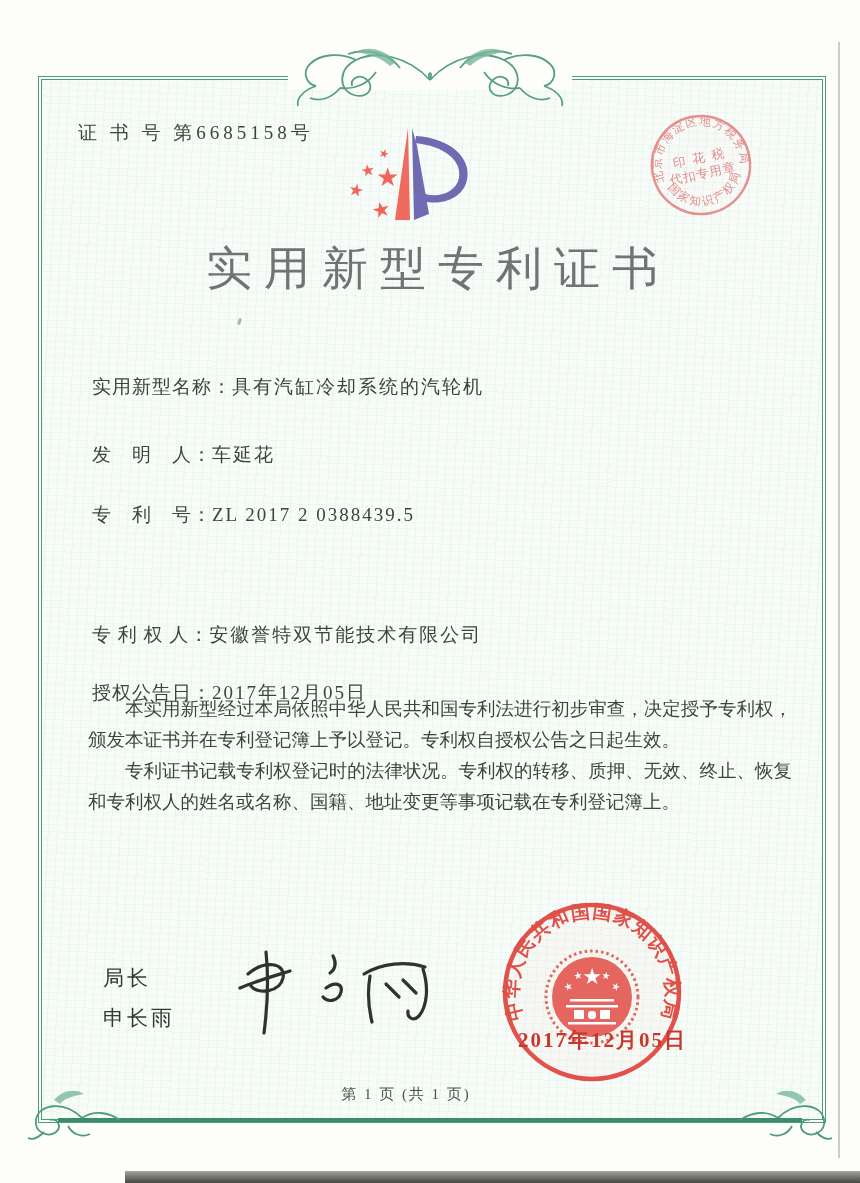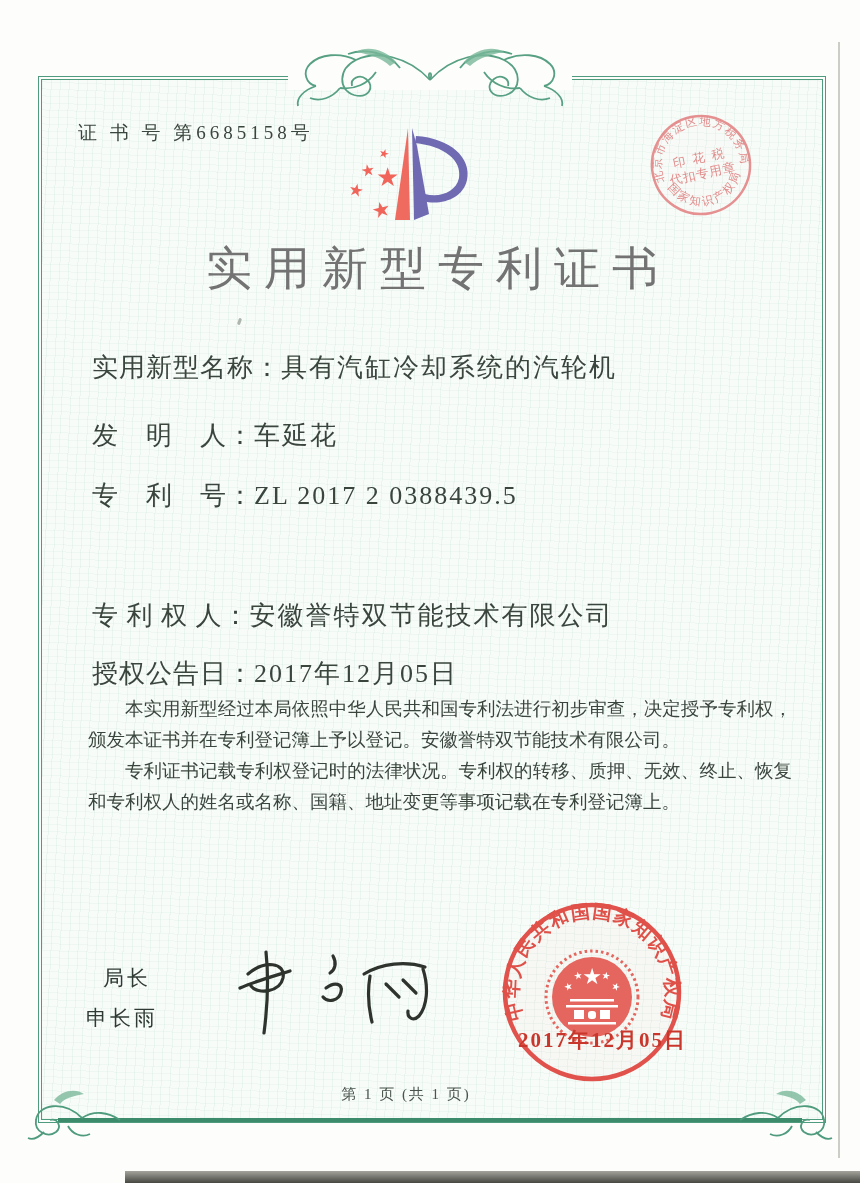--- a/index.html
+++ b/index.html
@@ -23,30 +23,30 @@
   .cf-right{left:736px;top:1080px;transform:scaleX(-1);}
   
   .cert-no{position:absolute;left:78px;top:120px;font-size:19px;letter-spacing:4px;}
   .logo{position:absolute;left:334px;top:100px;width:196px;height:138px;}
   .tax-stamp{position:absolute;left:642px;top:106px;width:118px;height:118px;transform:rotate(-12deg);}
   .title{position:absolute;left:0;top:238px;width:780px;text-align:center;
          font-size:46px;letter-spacing:12px;color:#737373;font-weight:500;padding-left:48px;}
   .speck{position:absolute;left:238px;top:318px;width:3px;height:7px;background:#9aa29b;
          transform:rotate(20deg);border-radius:2px;opacity:.8;}
   
-  .field{position:absolute;left:92px;font-size:26px;letter-spacing:1px;white-space:nowrap;}
+  .field{position:absolute;left:92px;font-size:19px;letter-spacing:1px;white-space:nowrap;margin-top:24px;}
   .field .val{letter-spacing:2px;}
   
   .body-text{position:absolute;left:88px;top:694px;width:704px;font-size:18.5px;line-height:31px;
              text-align:justify;}
   .body-text p{margin:0;text-indent:2em;}
   
   .officer-title{position:absolute;left:103px;top:964px;font-size:21px;letter-spacing:3px;
                  font-family:"Liberation Sans","DejaVu Sans",sans-serif;color:#2f3a34;}
-  .officer-name{position:absolute;left:86px;top:1004px;font-size:21px;letter-spacing:3px;
+  .officer-name{position:absolute;left:103px;top:1004px;font-size:21px;letter-spacing:3px;
                 font-family:"Liberation Sans","DejaVu Sans",sans-serif;color:#2f3a34;}
   .signature{position:absolute;left:230px;top:936px;width:212px;height:102px;}
   .issuer-seal{position:absolute;left:498px;top:898px;width:188px;height:188px;}
   .seal-date{position:absolute;left:518px;top:1026px;font-size:21px;letter-spacing:2px;
              color:#c9372c;font-weight:bold;}
   .footer{position:absolute;left:0;top:1085px;width:812px;text-align:center;font-size:15px;
           letter-spacing:2px;color:#49544d;}
 </style>
 </head>
 <body>
@@ -137,21 +137,21 @@
     <span class="lbl">专　利　号：</span><span class="val">ZL 2017 2 0388439.5</span>
   </div>
   <div class="field" style="top:598px">
     <span class="lbl">专 利 权 人：</span><span class="val">安徽誉特双节能技术有限公司</span>
   </div>
   <div class="field" style="top:656px">
     <span class="lbl">授权公告日：</span><span class="val">2017年12月05日</span>
   </div>
 
   <div class="body-text">
-    <p>本实用新型经过本局依照中华人民共和国专利法进行初步审查，决定授予专利权，颁发本证书并在专利登记簿上予以登记。安徽誉特双节能技术有限公司。</p>
+    <p>本实用新型经过本局依照中华人民共和国专利法进行初步审查，决定授予专利权，颁发本证书并在专利登记簿上予以登记。专利权自授权公告之日起生效。</p>
     <p>专利证书记载专利权登记时的法律状况。专利权的转移、质押、无效、终止、恢复和专利权人的姓名或名称、国籍、地址变更等事项记载在专利登记簿上。</p>
   </div>
 
   <div class="officer-title">局长</div>
   <div class="officer-name">申长雨</div>
 
   <svg class="signature" viewBox="0 0 212 102">
     <g stroke="#2f332e" stroke-width="3.2" fill="none" stroke-linecap="round">
       <path d="M18 38 C34 24,56 26,53 42 C50 56,28 59,21 50"></path>
       <path d="M36 16 C39 44,37 74,34 97"></path>

